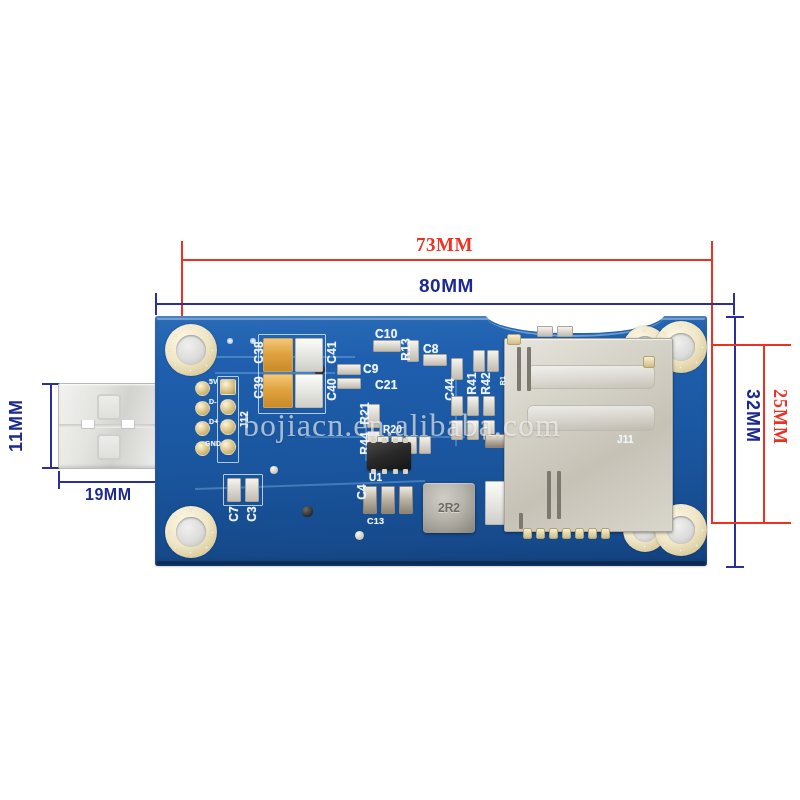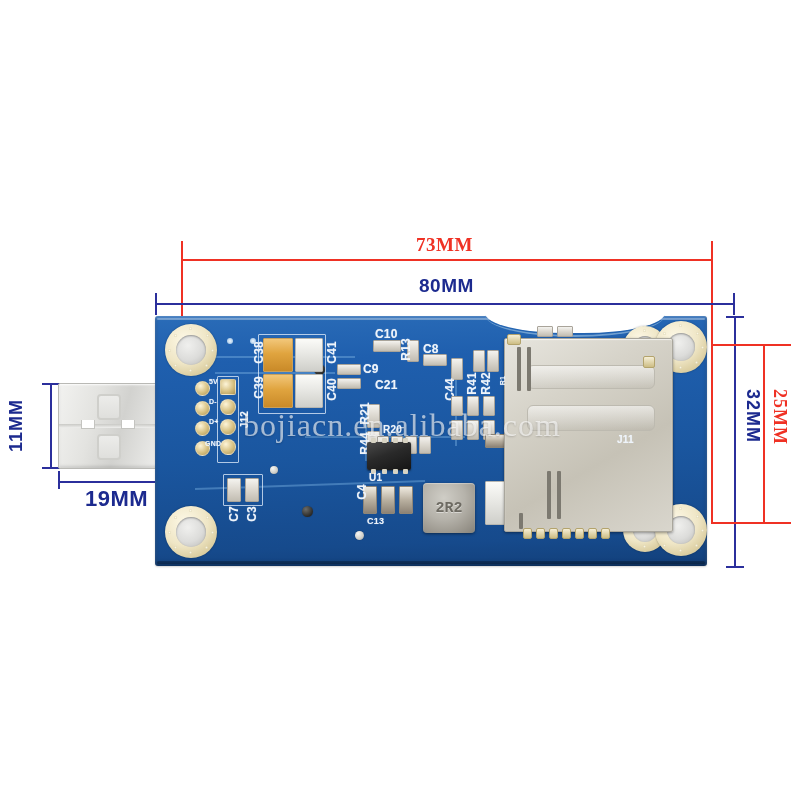--- a/index.html
+++ b/index.html
@@ -7,21 +7,21 @@
   #stage{position:relative;width:800px;height:800px;background:#fff;margin-top:31px;}
 
   
   .dim-label{position:absolute;font-weight:bold;white-space:nowrap;letter-spacing:.5px;}
   .dim-red{color:#ef3124;}
   .dim-blue{color:#1c2a8f;}
   #lbl-73{left:416px;top:203px;font-size:19px;font-family:"Liberation Serif",serif;}
   #lbl-80{left:419px;top:244px;font-size:19px;font-family:"Liberation Sans",sans-serif;}
   #lbl-11{left:6px;top:368px;font-size:18px;font-family:"Liberation Sans",sans-serif;
           writing-mode:vertical-rl;transform:rotate(180deg);letter-spacing:1px;}
-  #lbl-19{left:85px;top:455px;font-size:22px;font-family:"Liberation Sans",sans-serif;}
+  #lbl-19{left:85px;top:455px;font-size:16px;font-family:"Liberation Sans",sans-serif;}
   #lbl-32{left:742px;top:358px;font-size:18px;font-family:"Liberation Sans",sans-serif;
           writing-mode:vertical-rl;letter-spacing:1px;}
   #lbl-25{left:769px;top:358px;font-size:18px;font-family:"Liberation Serif",serif;
           writing-mode:vertical-rl;letter-spacing:1px;}
 
   
   .rule{position:absolute;background:#ef3124;}
   .rule-b{position:absolute;background:#2b2f9c;}
   .hline{height:2px;} .vline{width:2px;}
 
@@ -86,21 +86,21 @@
   #u1{position:absolute;left:212px;top:126px;width:44px;height:28px;border-radius:2px;
      background:linear-gradient(160deg,#4a4a4a 0%,#2a2a2a 45%,#151515 100%);
      box-shadow:0 1px 2px rgba(0,0,0,.5);}
   .ic-leg{position:absolute;width:5px;height:5px;background:#d8d4c4;border-radius:1px;}
 
   
   #ind{position:absolute;left:268px;top:167px;width:52px;height:50px;border-radius:4px;
      background:radial-gradient(circle at 40% 30%, #cfcdc6 0%, #b6b3ab 45%, #9a968d 78%, #85827a 100%);
      box-shadow:0 1px 3px rgba(0,0,0,.45), inset 0 1px 1px rgba(255,255,255,.35);
      display:flex;align-items:center;justify-content:center;}
-  #ind span{color:#6d6a62;font-family:Liberation Mono, monospace;font-size:15px;font-weight:bold;
+  #ind span{color:#6d6a62;font-family:Liberation Sans, sans-serif;font-size:12px;font-weight:bold;
      text-shadow:0 1px 0 rgba(255,255,255,.45);}
 
   
   #sim{position:absolute;left:349px;top:22px;width:167px;height:192px;border-radius:2px;
      background:linear-gradient(150deg,#e7e5de 0%,#d6d3c9 30%,#c6c2b6 62%,#d9d6cd 100%);
      border:1px solid #a9a69c;
      box-shadow:0 1px 3px rgba(0,0,0,.4), inset 0 1px 1px rgba(255,255,255,.7);}
   .sim-emb{position:absolute;border:1px solid #bdbab0;border-radius:6px;
      background:linear-gradient(180deg,rgba(255,255,255,.55),rgba(0,0,0,.04));}
   .sim-slot{position:absolute;background:#7c7970;border-radius:1px;}

